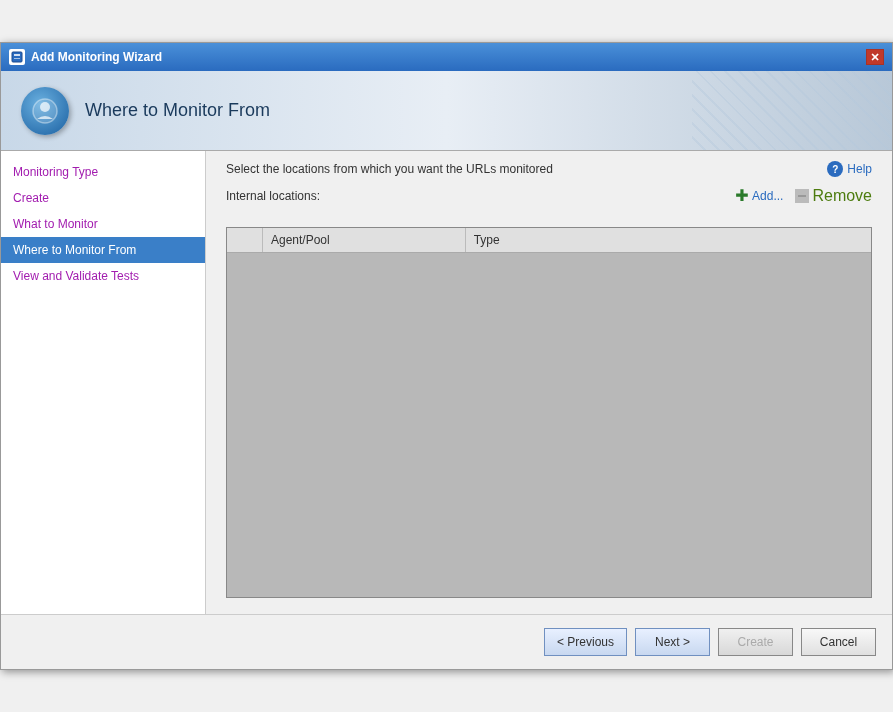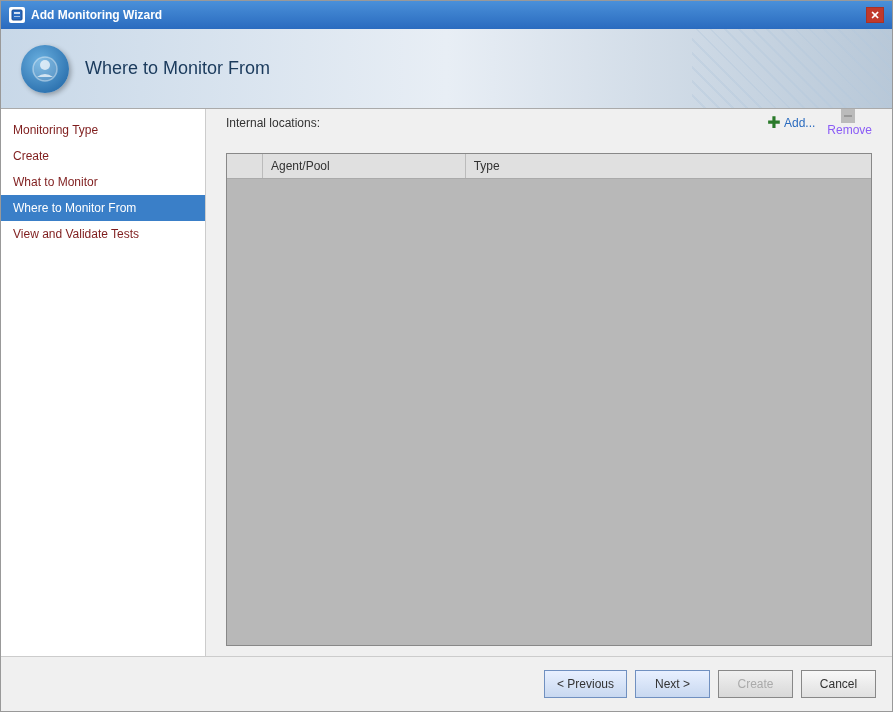--- a/index.html
+++ b/index.html
@@ -7,21 +7,21 @@
       font-family: 'Segoe UI', Tahoma, Arial, sans-serif;
       font-size: 12px;
       background: #f0f0f0;
       display: flex;
       align-items: center;
       justify-content: center;
       min-height: 100vh;
     }
     .window {
       width: 893px;
-      height: 712px;
+      height: 628px;
       border: 1px solid #999;
       background: #f0f0f0;
       display: flex;
       flex-direction: column;
       box-shadow: 2px 2px 8px rgba(0,0,0,0.4);
     }
     
     .title-bar {
       background: linear-gradient(to bottom, #4a90d9 0%, #2a6bbf 100%);
       height: 28px;
@@ -114,21 +114,21 @@
     .sidebar {
       width: 205px;
       background: #fff;
       border-right: 1px solid #ccc;
       flex-shrink: 0;
       padding-top: 8px;
     }
     .sidebar-item {
       padding: 6px 12px;
       font-size: 12px;
-      color: #7f1d1d;
+      color: #a21caf;
       cursor: pointer;
     }
     .sidebar-item.active {
       background: #3a7fc8;
       color: white;
     }
     
     .content {
       flex: 1;
       padding: 0;
@@ -194,45 +194,44 @@
       width: 16px;
       height: 16px;
       color: #2a7a2a;
       margin-right: 2px;
       font-size: 16px;
       line-height: 1;
     }
     .btn-remove {
       display: flex;
       align-items: center;
-      font-size: 12px;
-      color: #8b5cf6;
+      font-size: 16px;
+      color: #4d7c0f;
       cursor: not-allowed;
       background: none;
       border: none;
       padding: 0;
       margin-left: 12px;
-      flex-direction: column;
     }
     .btn-remove-icon {
       width: 14px;
       height: 14px;
       background: #bbb;
       margin-right: 3px;
       display: flex;
       align-items: center;
       justify-content: center;
     }
     .table-actions {
       display: flex;
       align-items: center;
     }
     .data-table-wrapper {
       flex: 1;
-      margin: 10px 20px;
+      margin: 16px 20px;
       background: #b0b0b0;
       border: 1px solid #888;
       overflow: hidden;
       display: flex;
       flex-direction: column;
     }
     .data-table-header {
       display: grid;
       grid-template-columns: 36px 1fr 1fr 1fr;
       background: #e0e0e0;
@@ -329,20 +328,27 @@
       <div class="sidebar-item active">
         <span>Where to Monitor From</span>
       </div>
       <div class="sidebar-item">
         <span>View and Validate Tests</span>
       </div>
     </div>
 
     <div class="content">
 
+      <div class="content-header">
+        <span class="content-title">Select the locations from which you want the URLs monitored</span>
+        <a class="help-link">
+          <div class="help-icon">?</div>
+          <span>Help</span>
+        </a>
+      </div>
 
       <div class="internal-locations-header">
         <span class="internal-locations-label">Internal locations:</span>
         <div class="table-actions">
           <button class="btn-add">
             <span class="btn-add-icon">✚</span>
             <span>Add...</span>
           </button>
           <button class="btn-remove" disabled="">
             <div class="btn-remove-icon">

